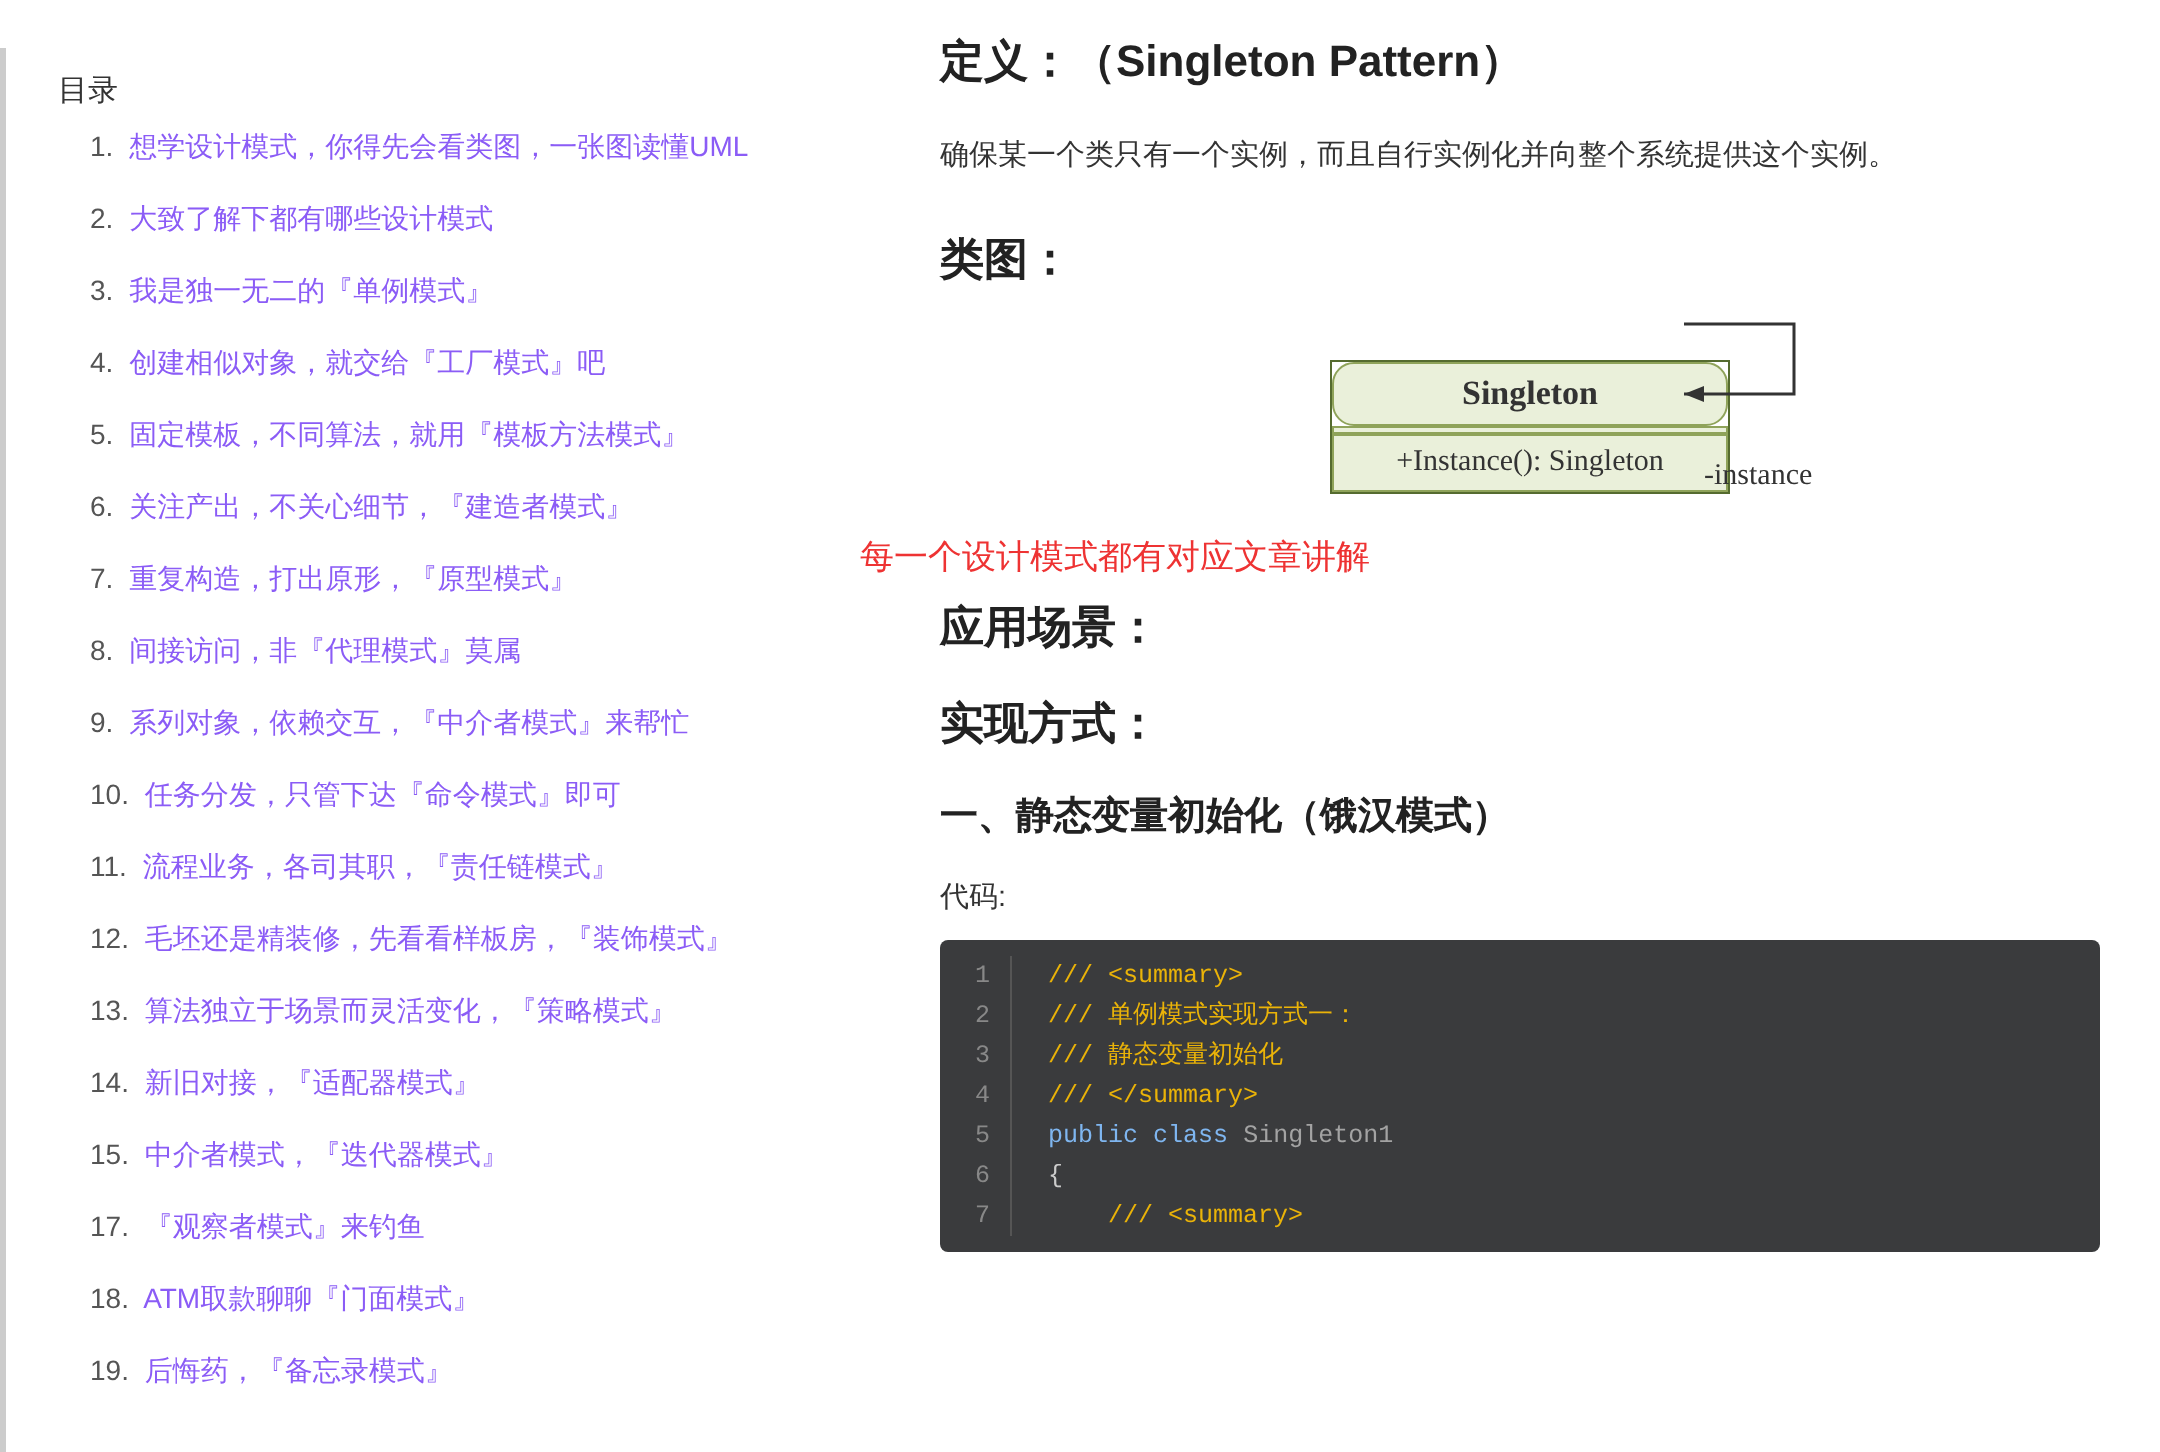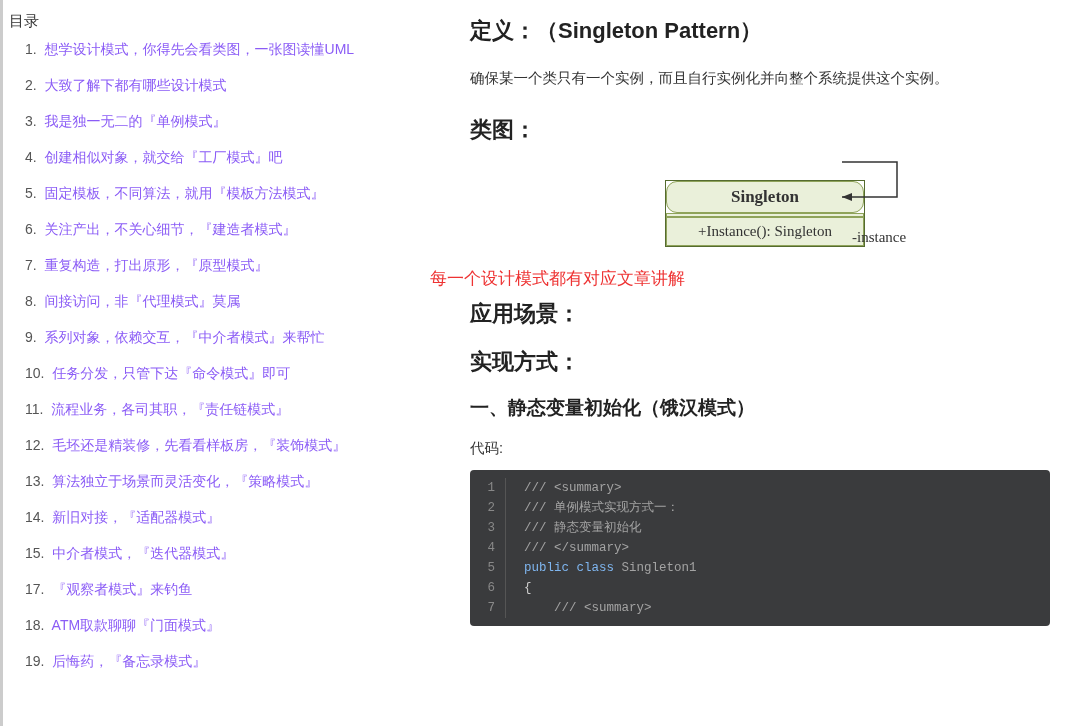--- a/index.html
+++ b/index.html
@@ -8,23 +8,24 @@
       background: #fff;
       color: #222;
       width: 1080px;
       height: 726px;
       overflow: hidden;
       position: relative;
     }
     .container { display: flex; height: 100%; }
     .toc {
       width: 430px;
-      padding: 12px 8px 8px 4px;
+      padding: 12px 8px 8px 24px;
       border-left: 3px solid #ccc;
       position: relative;
+      margin-top: 24px;
     }
     .toc-title {
       font-size: 15px;
       color: #333;
       margin-bottom: 10px;
       padding-left: 2px;
     }
     .toc-list {
       list-style: none;
       padding-left: 18px;
@@ -125,21 +126,21 @@
       color: #888;
       border-right: 1px solid #555;
       flex-shrink: 0;
     }
     .code-text {
       padding-left: 18px;
       white-space: pre;
     }
     .kw-blue { color: #7fb6f0; }
     .kw-class { color: #a3a3a3; }
-    .cm { color: #a3a3a3; margin-top: 32px; }
+    .cm { color: #eab308; margin-top: 32px; }
   </style>
 </head>
 <body>
 
 <div class="container">
   <nav class="toc">
     <div class="toc-title">目录</div>
     <ol class="toc-list" id="toc-list">
         <li><span class="toc-num">1.</span><a> 想学设计模式，你得先会看类图，一张图读懂UML</a></li>
         <li><span class="toc-num">2.</span><a> 大致了解下都有哪些设计模式</a></li>

